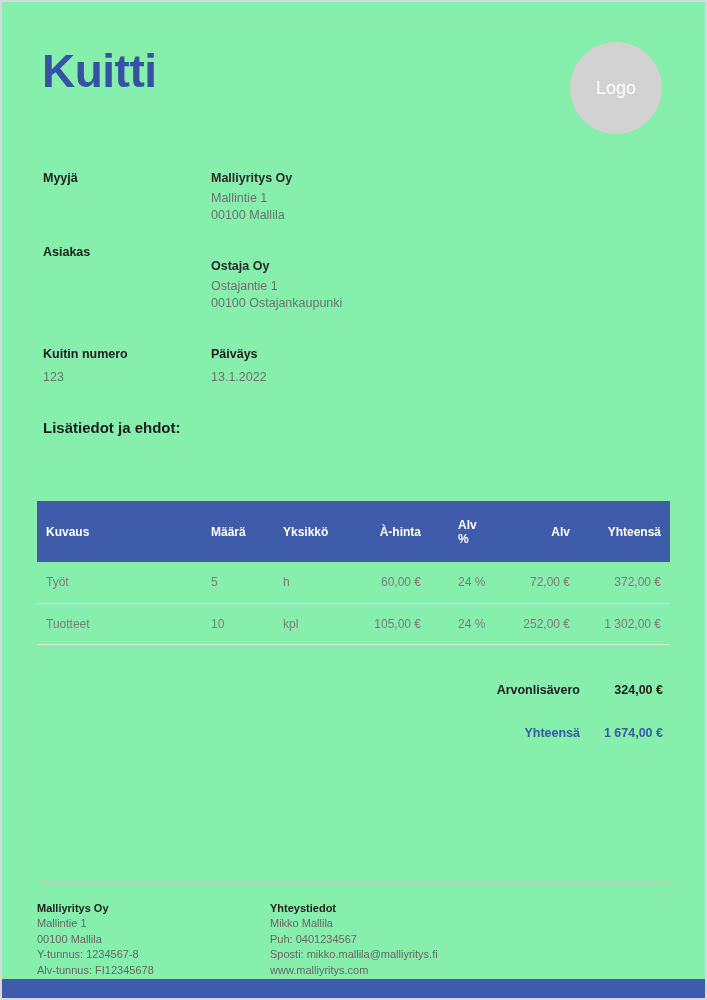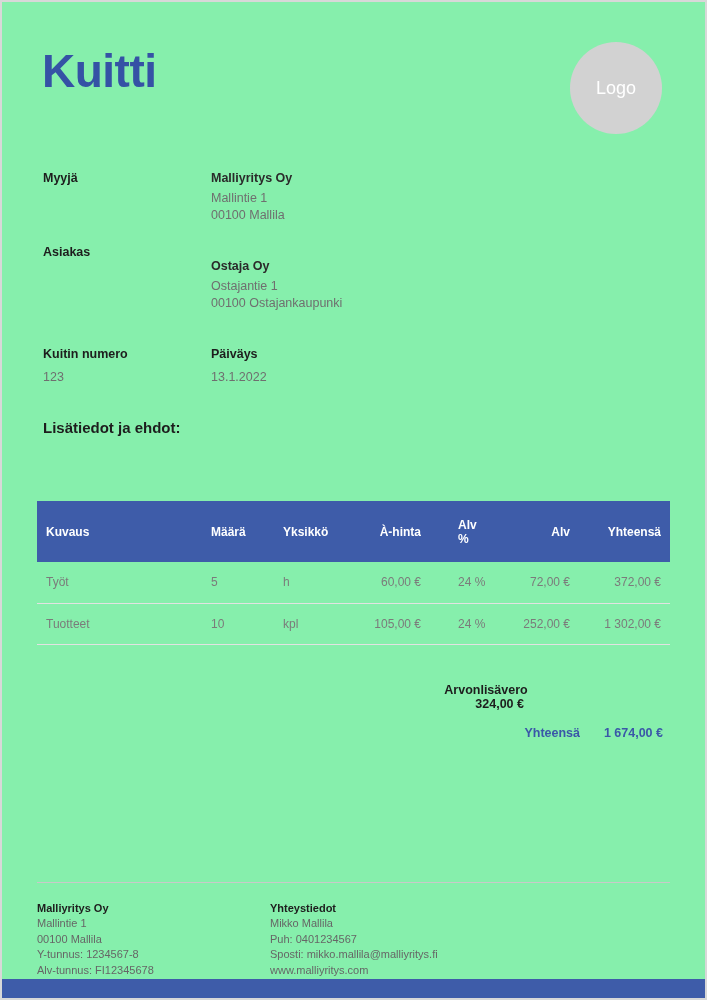--- a/index.html
+++ b/index.html
@@ -131,21 +131,21 @@
         <td>10</td>
         <td>kpl</td>
         <td class="num">105,00 €</td>
         <td class="alvp">24 %</td>
         <td class="num">252,00 €</td>
         <td class="num">1 302,00 €</td>
       </tr>
     </tbody>
   </table>
 
-  <div class="totals-row" style="top:681px;flex-direction:column;">
+  <div class="totals-row" style="top:681px;">
     <span class="t-label">Arvonlisävero</span>
     <span class="t-value">324,00 €</span>
   </div>
   <div class="totals-row highlight" style="top:724px;">
     <span class="t-label">Yhteensä</span>
     <span class="t-value">1 674,00 €</span>
   </div>
 
   <div class="footer-divider"></div>
 

